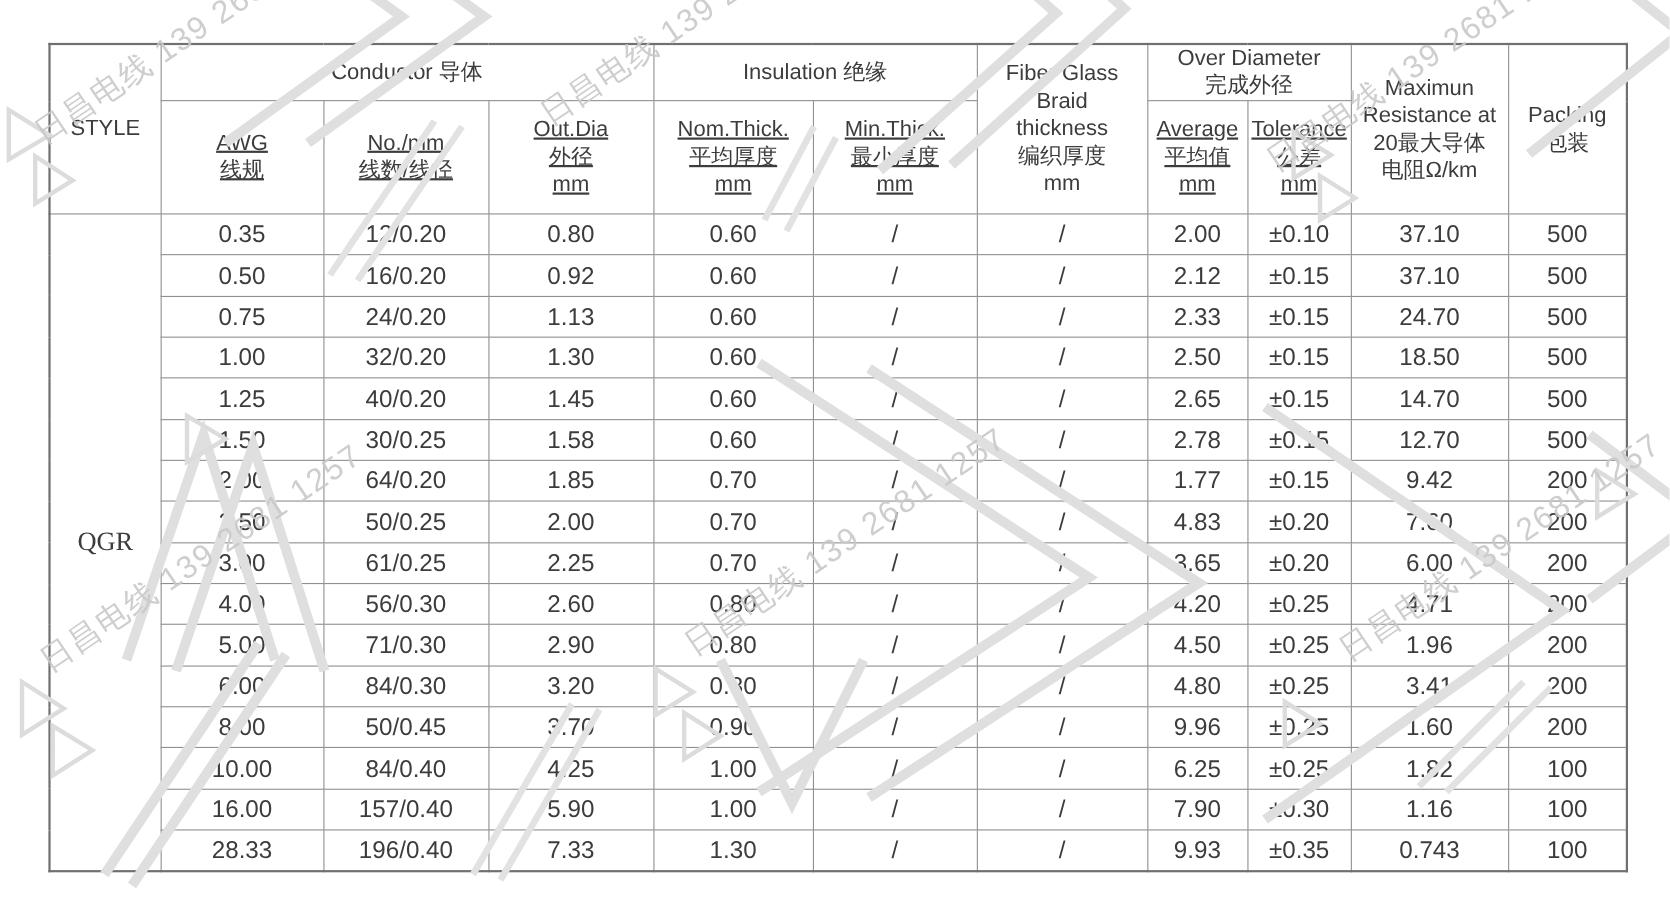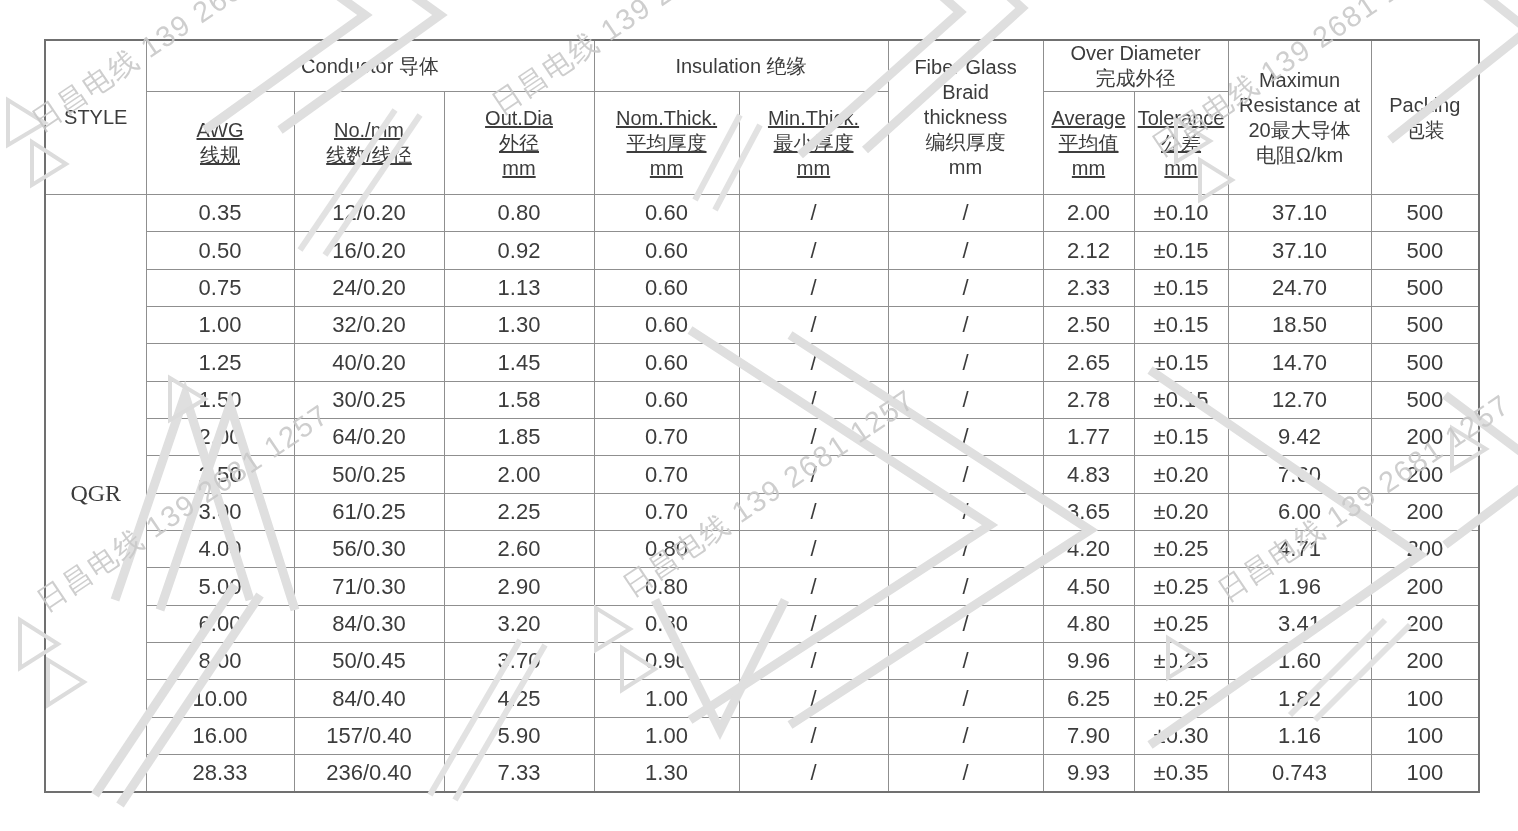--- a/index.html
+++ b/index.html
@@ -263,21 +263,21 @@
           <td>1.00</td>
           <td>/</td>
           <td>/</td>
           <td>7.90</td>
           <td>±0.30</td>
           <td>1.16</td>
           <td>100</td>
         </tr>
         <tr>
           <td>28.33</td>
-          <td>236/0.40</td>
+          <td>196/0.40</td>
           <td>7.33</td>
           <td>1.30</td>
           <td>/</td>
           <td>/</td>
           <td>9.93</td>
           <td>±0.35</td>
           <td>0.743</td>
           <td>100</td>
         </tr>
       </tbody>

